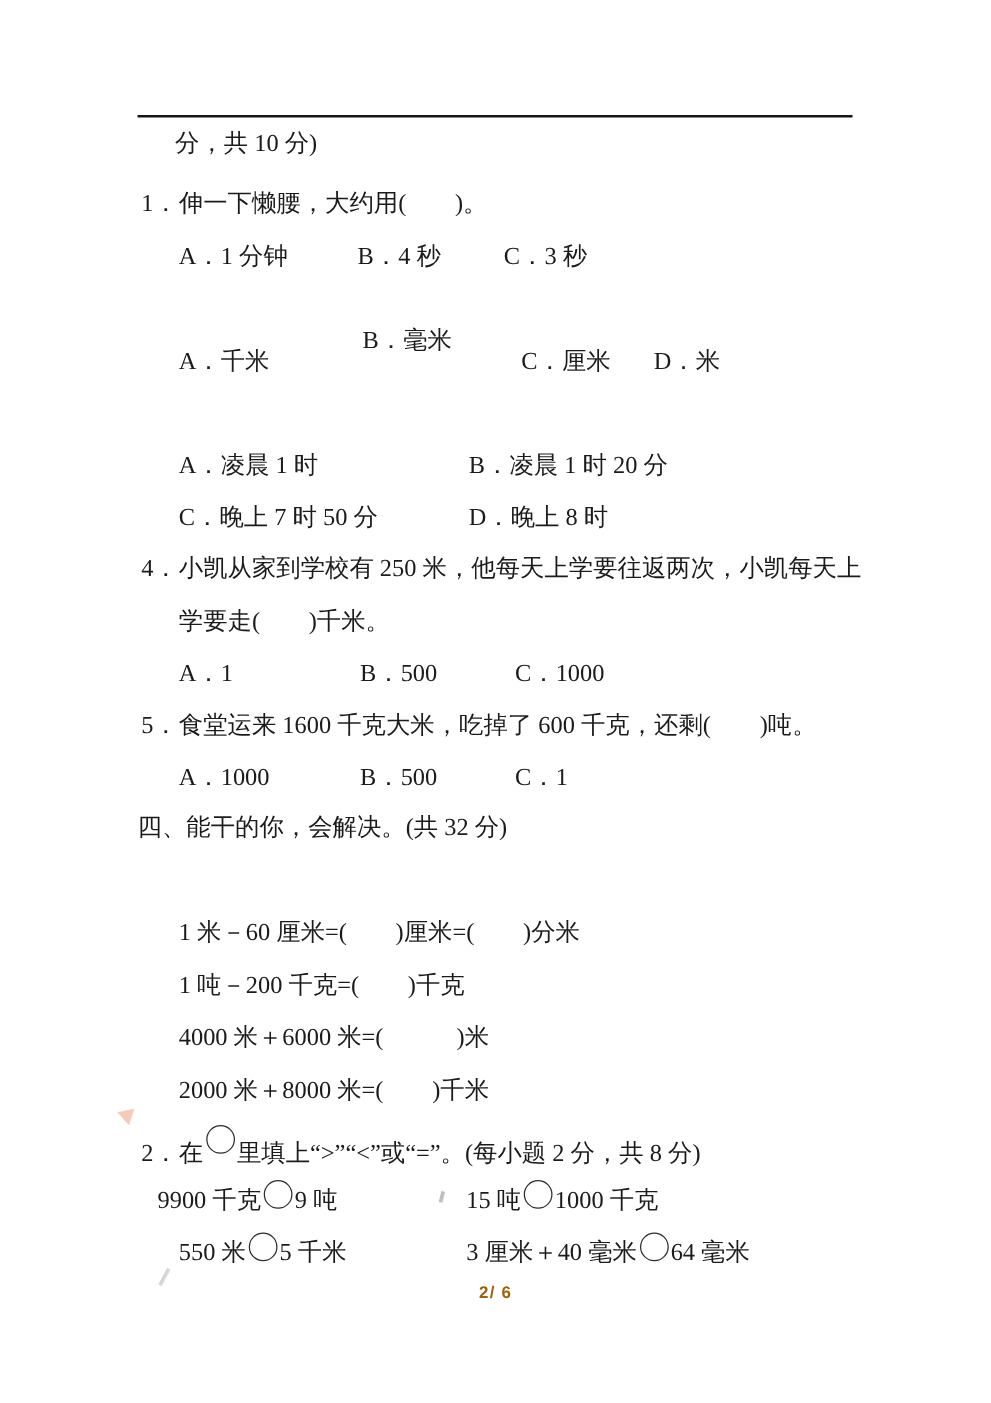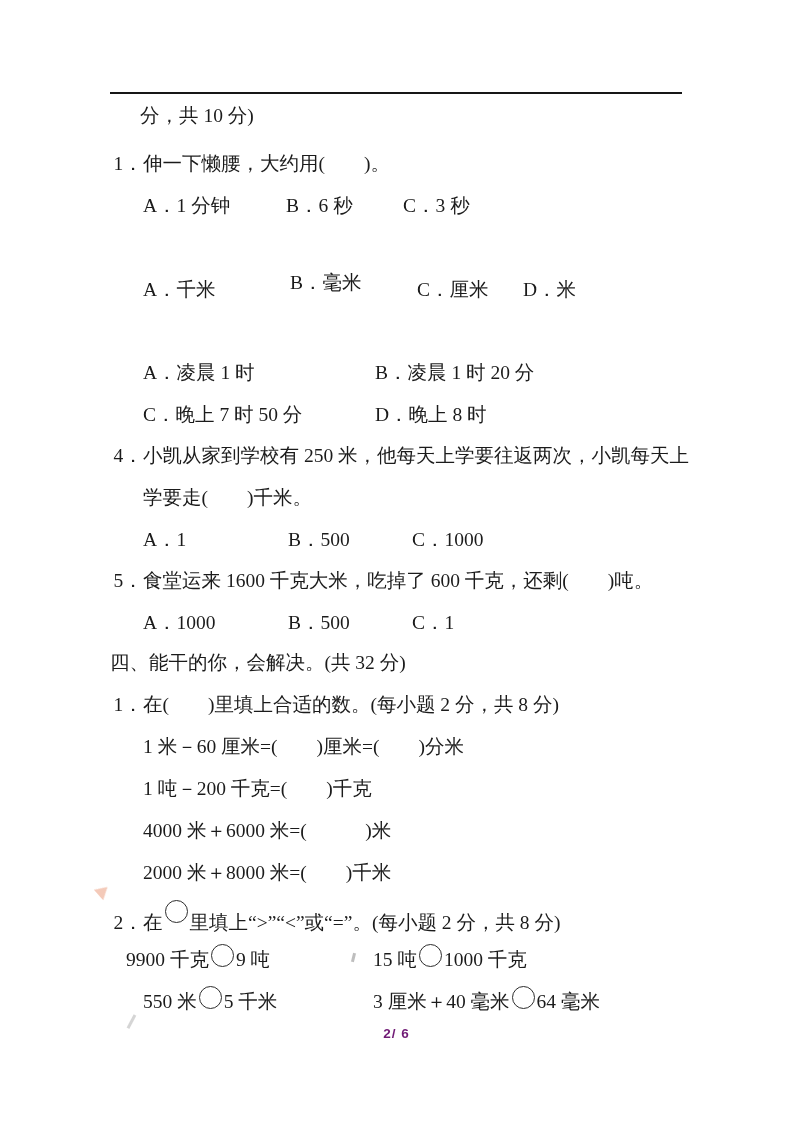--- a/index.html
+++ b/index.html
@@ -5,34 +5,34 @@
   html,body{margin:0;padding:0;background:#ffffff;}
   .page{
     position:relative;
     width:793px;height:1122px;
     background:#ffffff;
     font-family:"Liberation Serif","DejaVu Serif",serif;
     font-size:19.5px;
     color:#1b1b1b;
     overflow:hidden;
   }
-  .line{position:absolute;white-space:nowrap;line-height:26px;text-align:center;}
+  .line{position:absolute;white-space:nowrap;line-height:26px;}
   .qnum{display:inline-block;width:30px;}
   .opt{position:absolute;white-space:nowrap;line-height:26px;}
   .topline{position:absolute;left:110px;top:92px;width:572px;height:2px;background:#161616;}
   .circle{
     display:inline-block;width:21px;height:21px;
     border:1.6px solid #2d2d2d;border-radius:50%;
     vertical-align:-1px;margin:0 2px;
   }
   .circle.raised{vertical-align:6px;}
   .footer{
     position:absolute;top:1026px;left:0;width:793px;text-align:center;
     font-family:"Liberation Sans","DejaVu Sans",sans-serif;
-    font-weight:bold;font-size:13.5px;color:#701a75;letter-spacing:1px;
+    font-weight:bold;font-size:13.5px;color:#a16207;letter-spacing:1px;
   }
   
   .artifact{position:absolute;pointer-events:none;}
   .artifact-arrow{
     left:97px;top:884px;width:0;height:0;
     border-top:7px solid transparent;border-bottom:7px solid transparent;
     border-left:12px solid rgba(235,158,128,0.55);
     transform:rotate(-42deg);filter:blur(0.6px);
   }
   .artifact-tick{
@@ -50,25 +50,25 @@
 <div class="page">
 
   <div class="topline"></div>
 
   <div class="line" style="top:103px;left:140px">分，共 10 分)</div>
 
   <div class="line" style="top:151px;left:113px">
     <span class="qnum">1．</span><span>伸一下懒腰，大约用(　　)。</span>
   </div>
   <span class="opt" style="top:193px;left:143px">A．1 分钟</span>
-  <span class="opt" style="top:193px;left:286px">B．6 秒</span>
+  <span class="opt" style="top:193px;left:286px">B．4 秒</span>
   <span class="opt" style="top:193px;left:403px">C．3 秒</span>
 
   <span class="opt" style="top:277px;left:143px">A．千米</span>
-  <span class="opt" style="top:270px;left:290px">B．毫米</span>
+  <span class="opt" style="top:260px;left:290px">B．毫米</span>
   <span class="opt" style="top:277px;left:417px">C．厘米</span>
   <span class="opt" style="top:277px;left:523px">D．米</span>
 
   <span class="opt" style="top:360px;left:143px">A．凌晨 1 时</span>
   <span class="opt" style="top:360px;left:375px">B．凌晨 1 时 20 分</span>
   <span class="opt" style="top:402px;left:143px">C．晚上 7 时 50 分</span>
   <span class="opt" style="top:402px;left:375px">D．晚上 8 时</span>
 
   <div class="line" style="top:443px;left:113px">
     <span class="qnum">4．</span><span>小凯从家到学校有 250 米，他每天上学要往返两次，小凯每天上</span>
@@ -80,23 +80,20 @@
 
   <div class="line" style="top:568px;left:113px">
     <span class="qnum">5．</span><span>食堂运来 1600 千克大米，吃掉了 600 千克，还剩(　　)吨。</span>
   </div>
   <span class="opt" style="top:610px;left:143px">A．1000</span>
   <span class="opt" style="top:610px;left:288px">B．500</span>
   <span class="opt" style="top:610px;left:412px">C．1</span>
 
   <div class="line" style="top:650px;left:110px">四、能干的你，会解决。(共 32 分)</div>
 
-  <div class="line" style="top:692px;left:113px">
-    <span class="qnum">1．</span><span>在(　　)里填上合适的数。(每小题 2 分，共 8 分)</span>
-  </div>
   <div class="line" style="top:734px;left:143px">1 米－60 厘米=(　　)厘米=(　　)分米</div>
   <div class="line" style="top:776px;left:143px">1 吨－200 千克=(　　)千克</div>
   <div class="line" style="top:818px;left:143px">4000 米＋6000 米=(　　　)米</div>
   <div class="line" style="top:860px;left:143px">2000 米＋8000 米=(　　)千米</div>
 
   <div class="line" style="top:900px;left:113px">
     <span class="qnum">2．</span><span>在</span><span class="circle raised"></span><span>里填上“&gt;”“&lt;”或“=”。(每小题 2 分，共 8 分)</span>
   </div>
 
   <div class="line" style="top:944px;left:126px">

